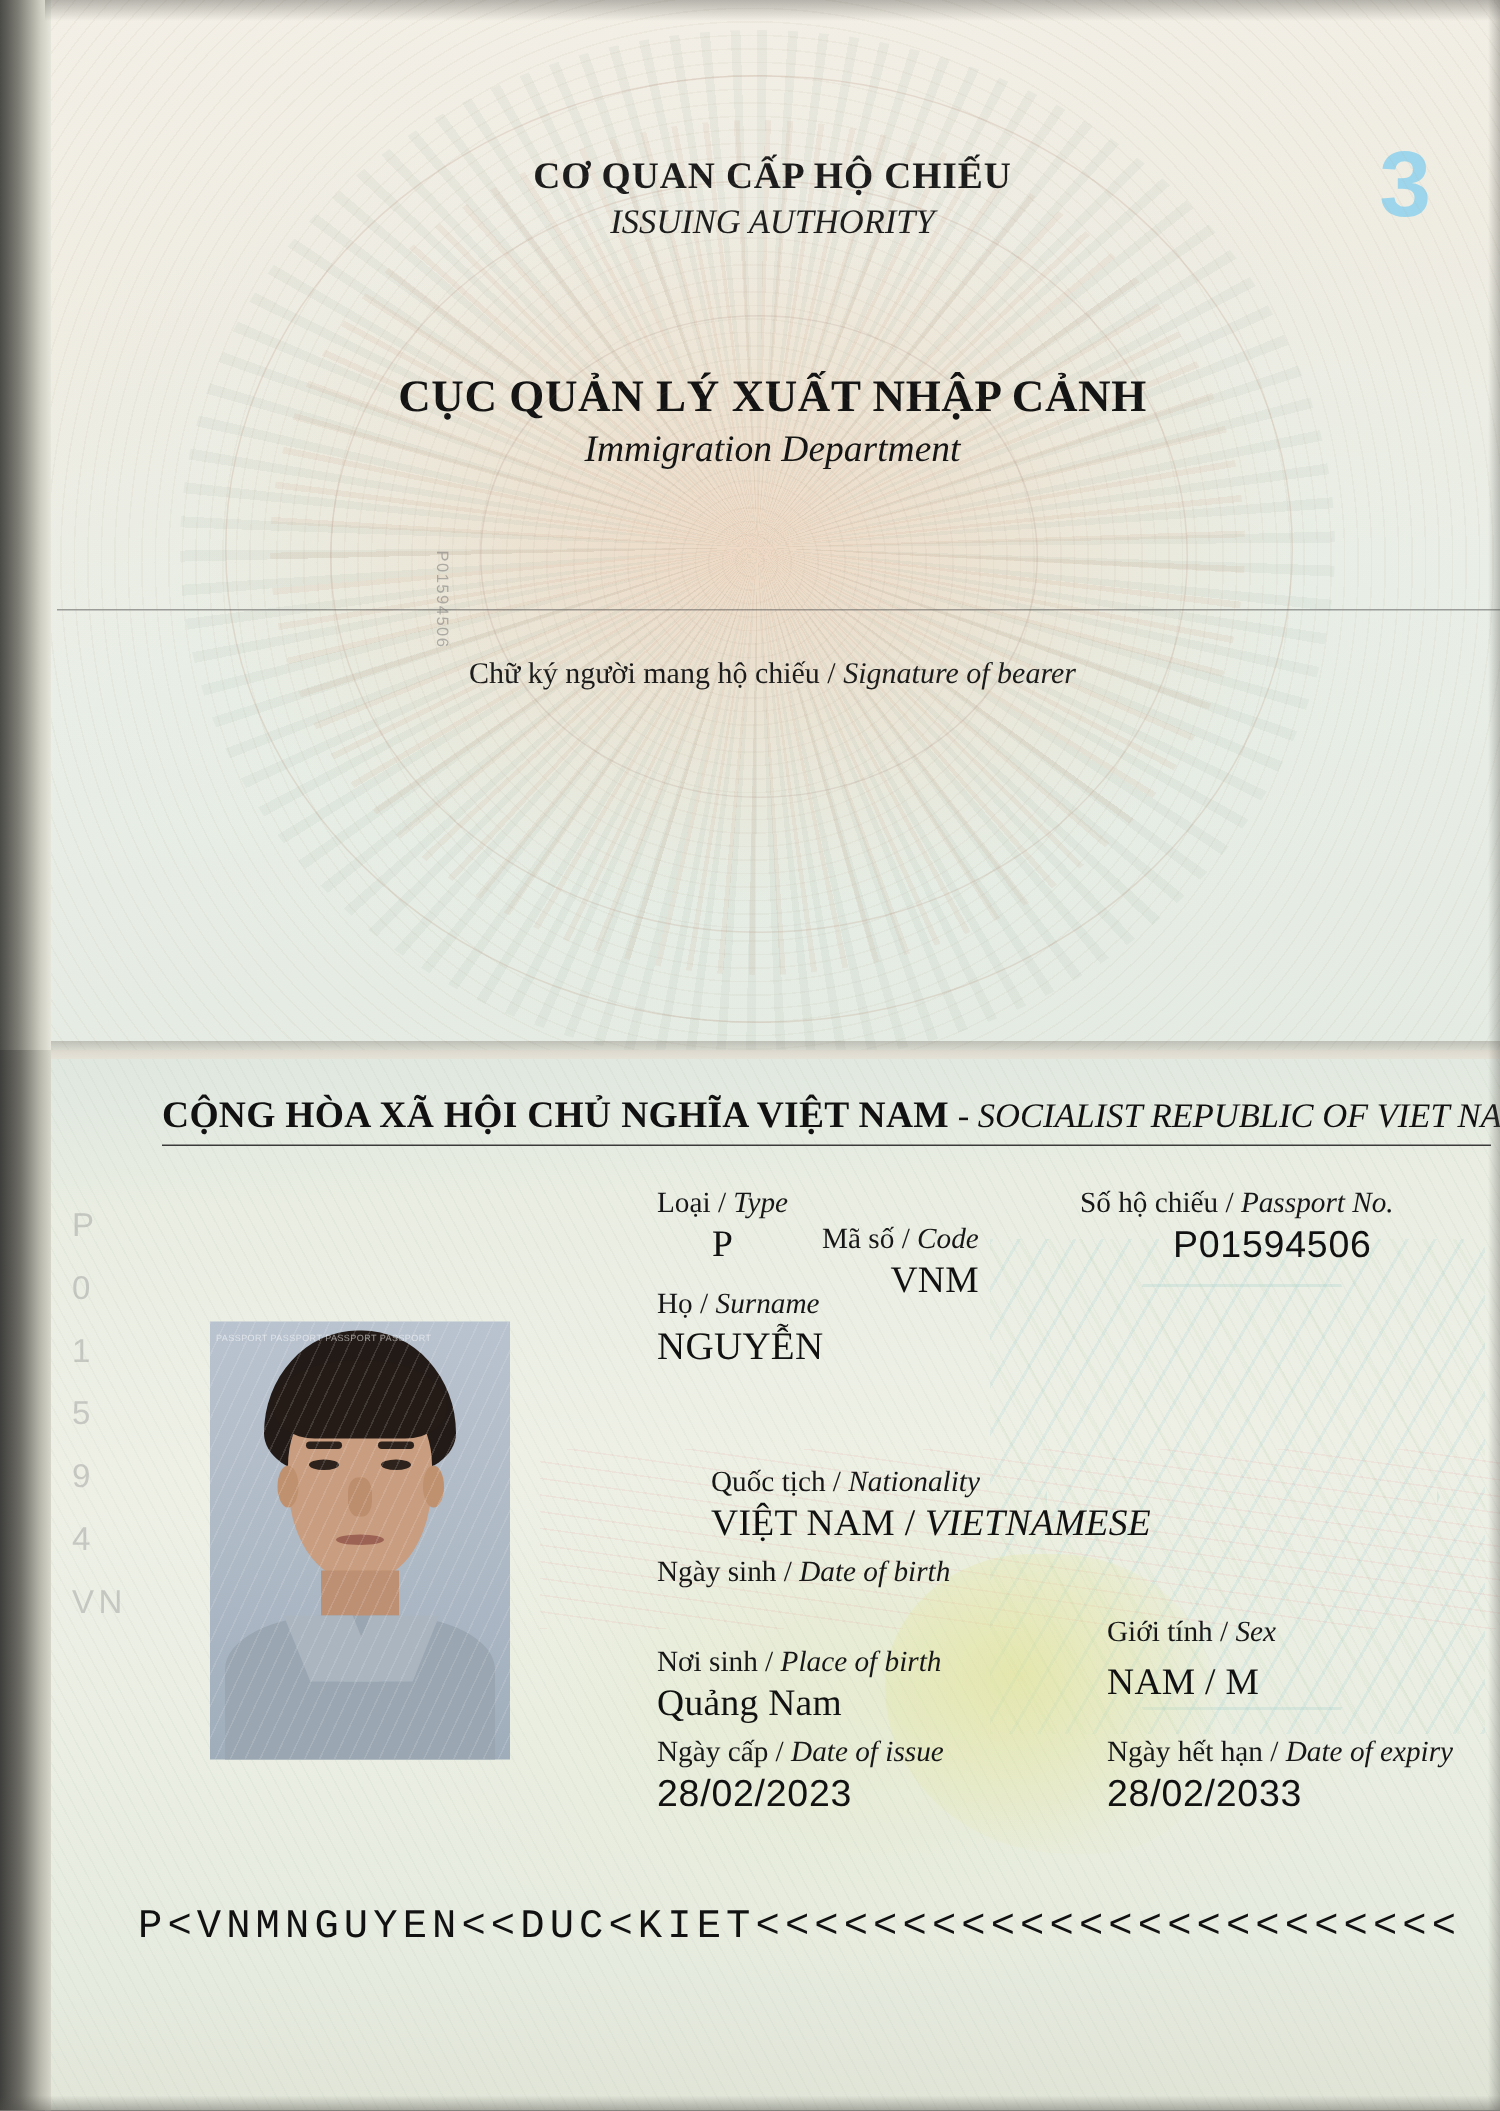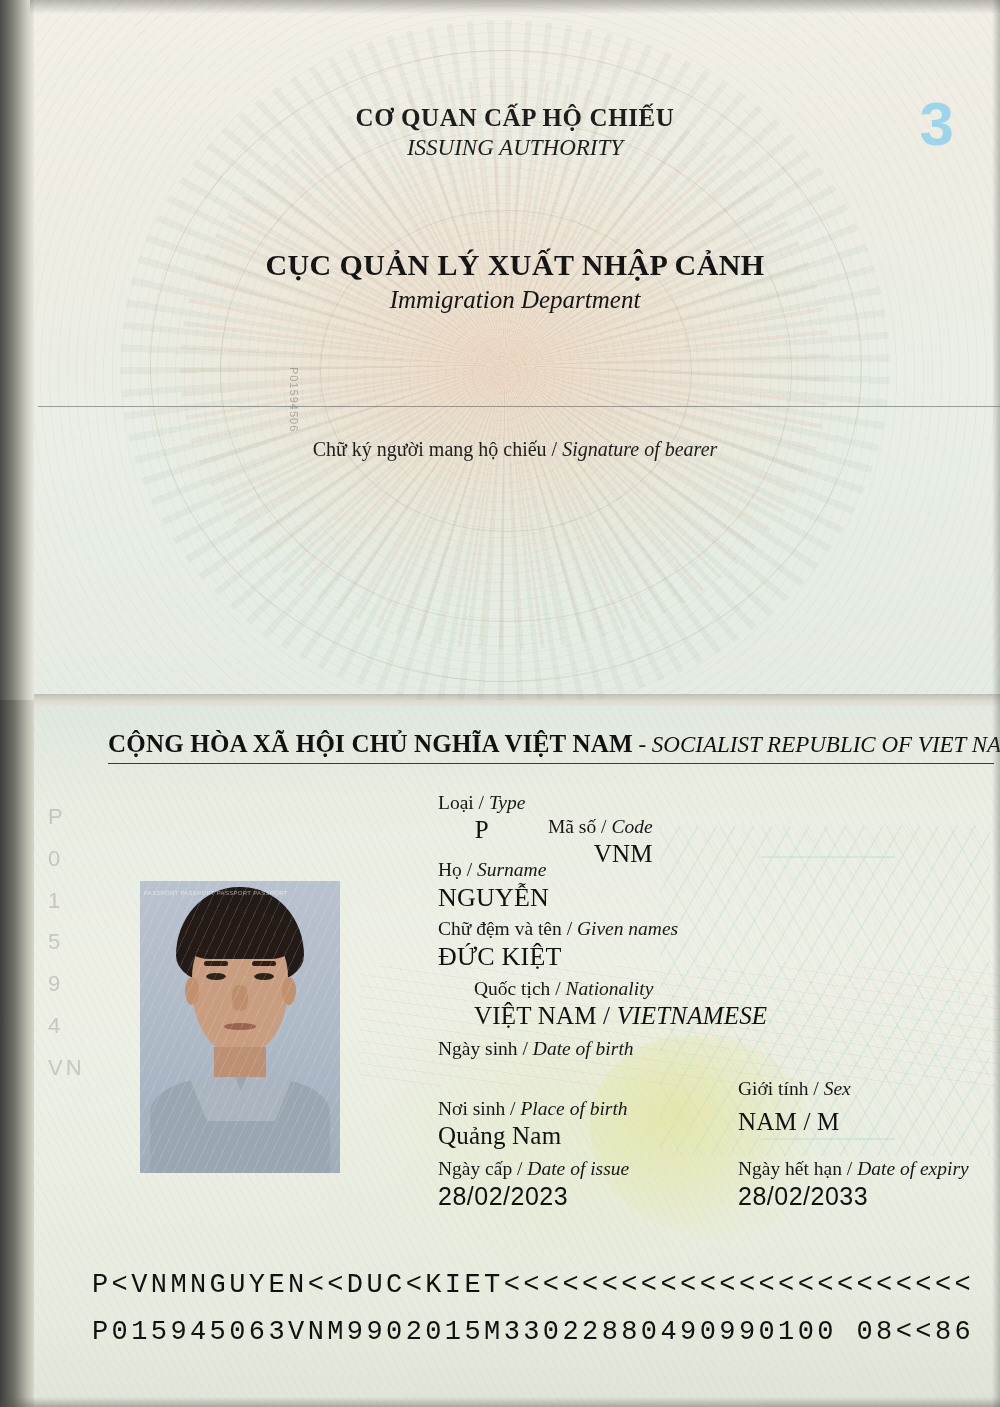--- a/index.html
+++ b/index.html
@@ -523,30 +523,30 @@
       <div class="fld" style="left:408px; top:86px;">
         <div class="lbl"><span>Loại</span> / <i>Type</i></div>
         <div class="val" style="text-align:center;">P</div>
       </div>
 
       <div class="fld" style="left:518px; top:86px;margin-top:24px;">
         <div class="lbl"><span>Mã số</span> / <i>Code</i></div>
         <div class="val" style="text-align:right;">VNM</div>
       </div>
 
+      <div class="fld" style="left:690px; top:86px;">
+        <div class="lbl"><span>Số hộ chiếu</span> / <i>Passport No.</i></div>
+        <div class="val mono" style="margin-left:62px;">P01594506</div>
+      </div>
 
       <div class="fld" style="left:408px; top:153px;">
         <div class="lbl"><span>Họ</span> / <i>Surname</i></div>
         <div class="val big">NGUYỄN</div>
       </div>
 
-      <div class="fld" style="left:408px; top:212px;">
-        <div class="lbl"><span>Chữ đệm và tên</span> / <i>Given names</i></div>
-        <div class="val big">ĐỨC KIỆT</div>
-      </div>
 
       <div class="fld" style="left:408px; top:272px;margin-left:36px;">
         <div class="lbl"><span>Quốc tịch</span> / <i>Nationality</i></div>
         <div class="val"><span>VIỆT NAM</span><span> / </span><i>VIETNAMESE</i></div>
       </div>
 
       <div class="fld" style="left:408px; top:332px;">
         <div class="lbl"><span>Ngày sinh</span> / <i>Date of birth</i></div>
       </div>
 
@@ -568,21 +568,20 @@
 
       <div class="fld" style="left:708px; top:452px;">
         <div class="lbl"><span>Ngày hết hạn</span> / <i>Date of expiry</i></div>
         <div class="val mono">28/02/2033</div>
       </div>
 
     </div>
 
     <div class="mrz">
       <div>P&lt;VNMNGUYEN&lt;&lt;DUC&lt;KIET&lt;&lt;&lt;&lt;&lt;&lt;&lt;&lt;&lt;&lt;&lt;&lt;&lt;&lt;&lt;&lt;&lt;&lt;&lt;&lt;&lt;&lt;&lt;&lt;</div>
-      <div>P015945063VNM9902015M33022880490990100 08&lt;&lt;86</div>
     </div>
   </div>
 
   <div class="spine"></div>
   <div class="spine-bottom"></div>
   <div class="top-shadow"></div>
   <div class="edge-right"></div>
   <div class="edge-bottom"></div>
 </div>
 

